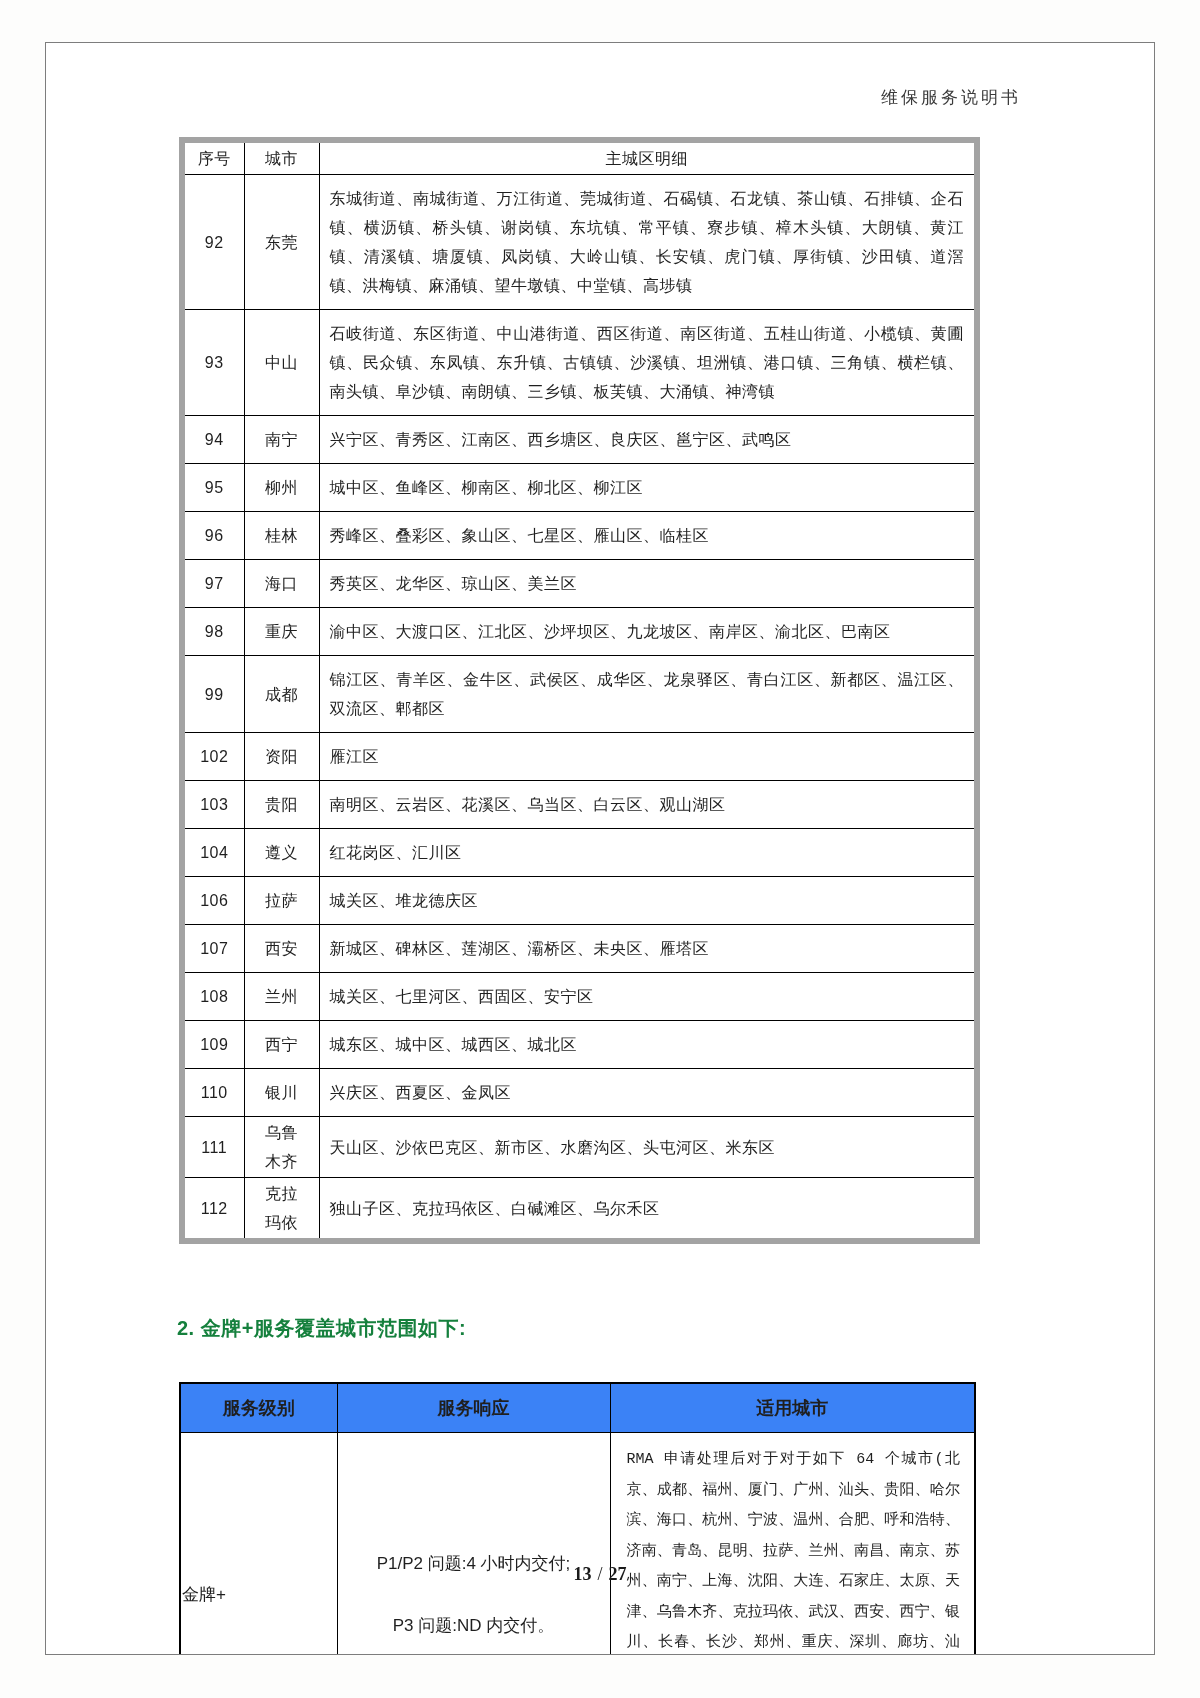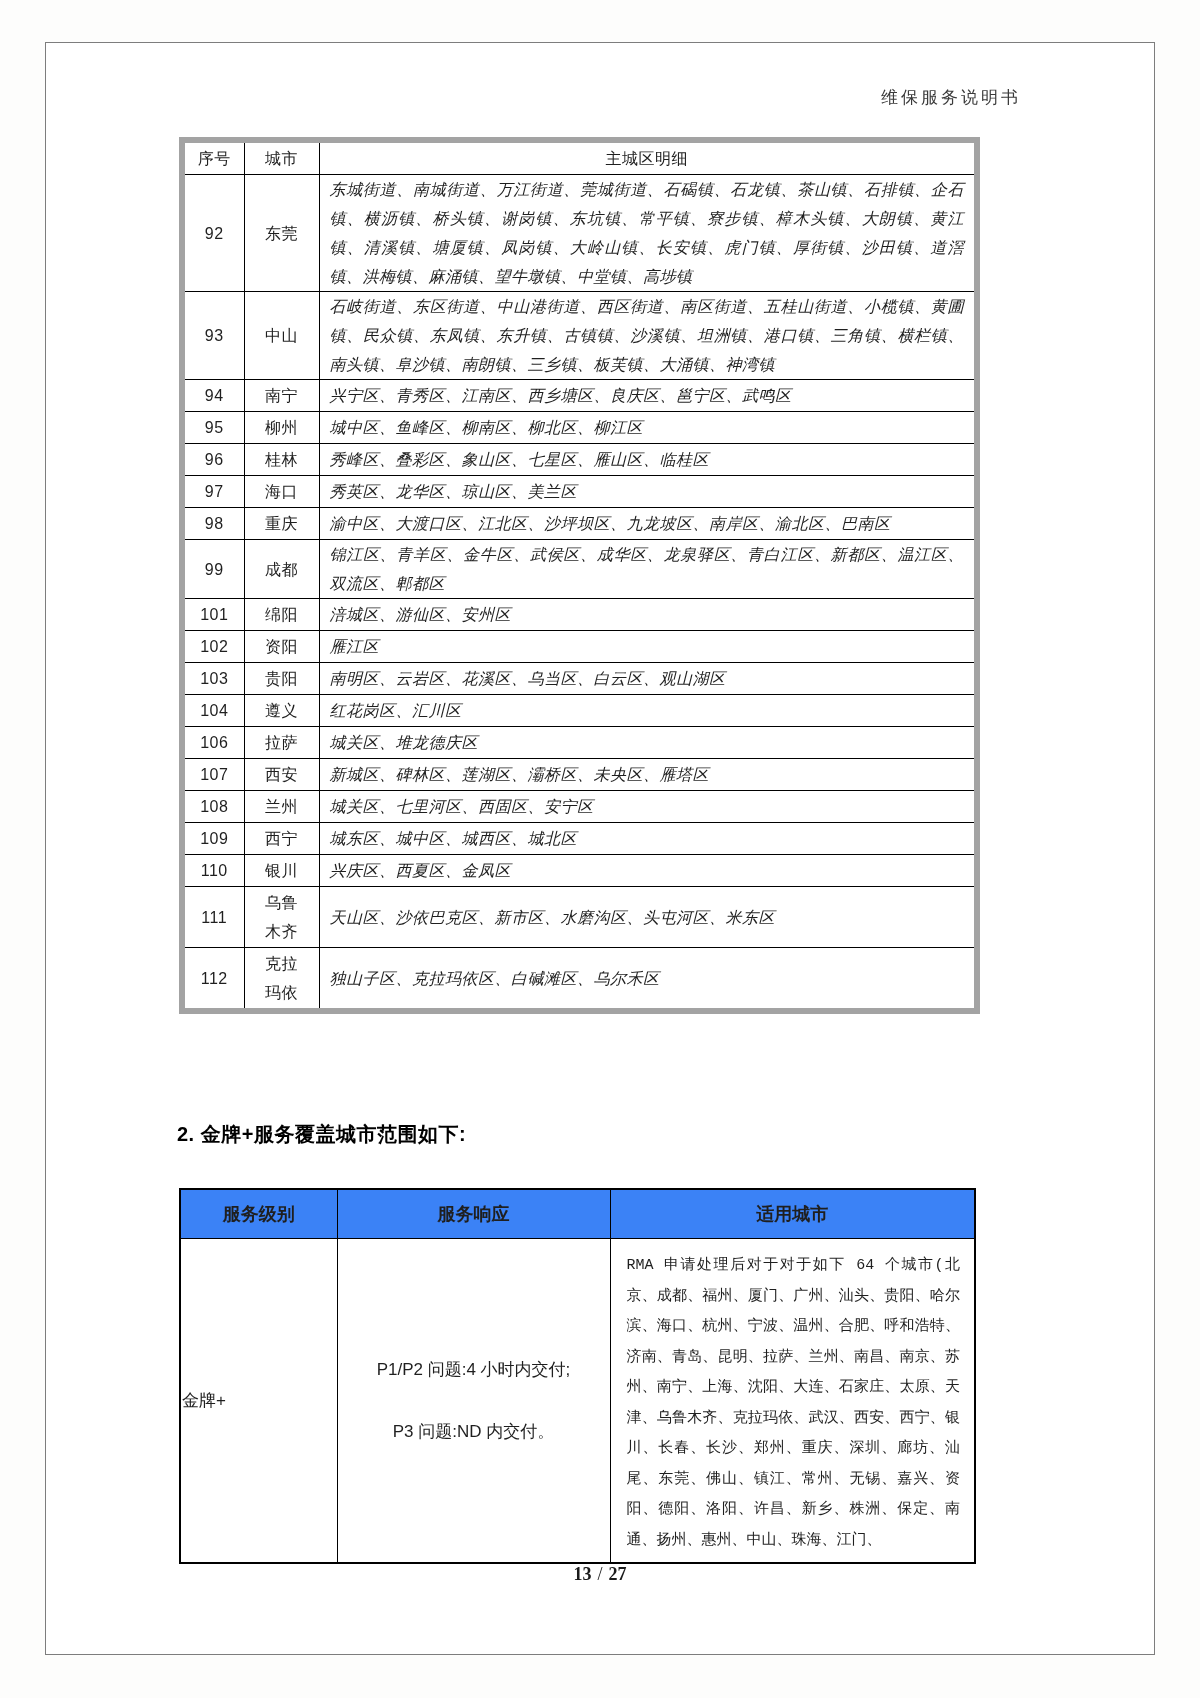--- a/index.html
+++ b/index.html
@@ -60,30 +60,29 @@
   table.t1 col.col-city { width: 75px;  }
   table.t1 col.col-det  { width: 658px; }
   table.t1 td.c-no, table.t1 td.c-city {
     text-align: center;
     height: 29px;
   }
   table.t1 td.c-city { padding: 1px 14px; }
   table.t1 td.c-detail {
     text-align: justify;
     text-justify: inter-character;
-    padding: 0 10px;
+    padding: 9px 10px;
     height: 29px;
-    font-style: italic;
   }
   
   .section-heading {
-    margin: 106px 0 0 131px;
+    margin: 70px 0 0 131px;
     font-size: 20px;
     font-weight: bold;
-    color: #000000;
+    color: #15803d;
     line-height: 28px;
     letter-spacing: 0.5px;
   }
   
   table.t2 {
     border-collapse: collapse;
     table-layout: fixed;
     margin: 40px 0 0 133px;
     width: 795px;
     border: 2px solid #000;
@@ -194,25 +193,20 @@
           </tr>
         <tr>
             <td class="c-no">98</td>
             <td class="c-city">重庆</td>
             <td class="c-detail">渝中区、大渡口区、江北区、沙坪坝区、九龙坡区、南岸区、渝北区、巴南区</td>
           </tr>
         <tr>
             <td class="c-no">99</td>
             <td class="c-city">成都</td>
             <td class="c-detail">锦江区、青羊区、金牛区、武侯区、成华区、龙泉驿区、青白江区、新都区、温江区、双流区、郫都区</td>
-          </tr>
-        <tr>
-            <td class="c-no">101</td>
-            <td class="c-city">绵阳</td>
-            <td class="c-detail">涪城区、游仙区、安州区</td>
           </tr>
         <tr>
             <td class="c-no">102</td>
             <td class="c-city">资阳</td>
             <td class="c-detail">雁江区</td>
           </tr>
         <tr>
             <td class="c-no">103</td>
             <td class="c-city">贵阳</td>
             <td class="c-detail">南明区、云岩区、花溪区、乌当区、白云区、观山湖区</td>

